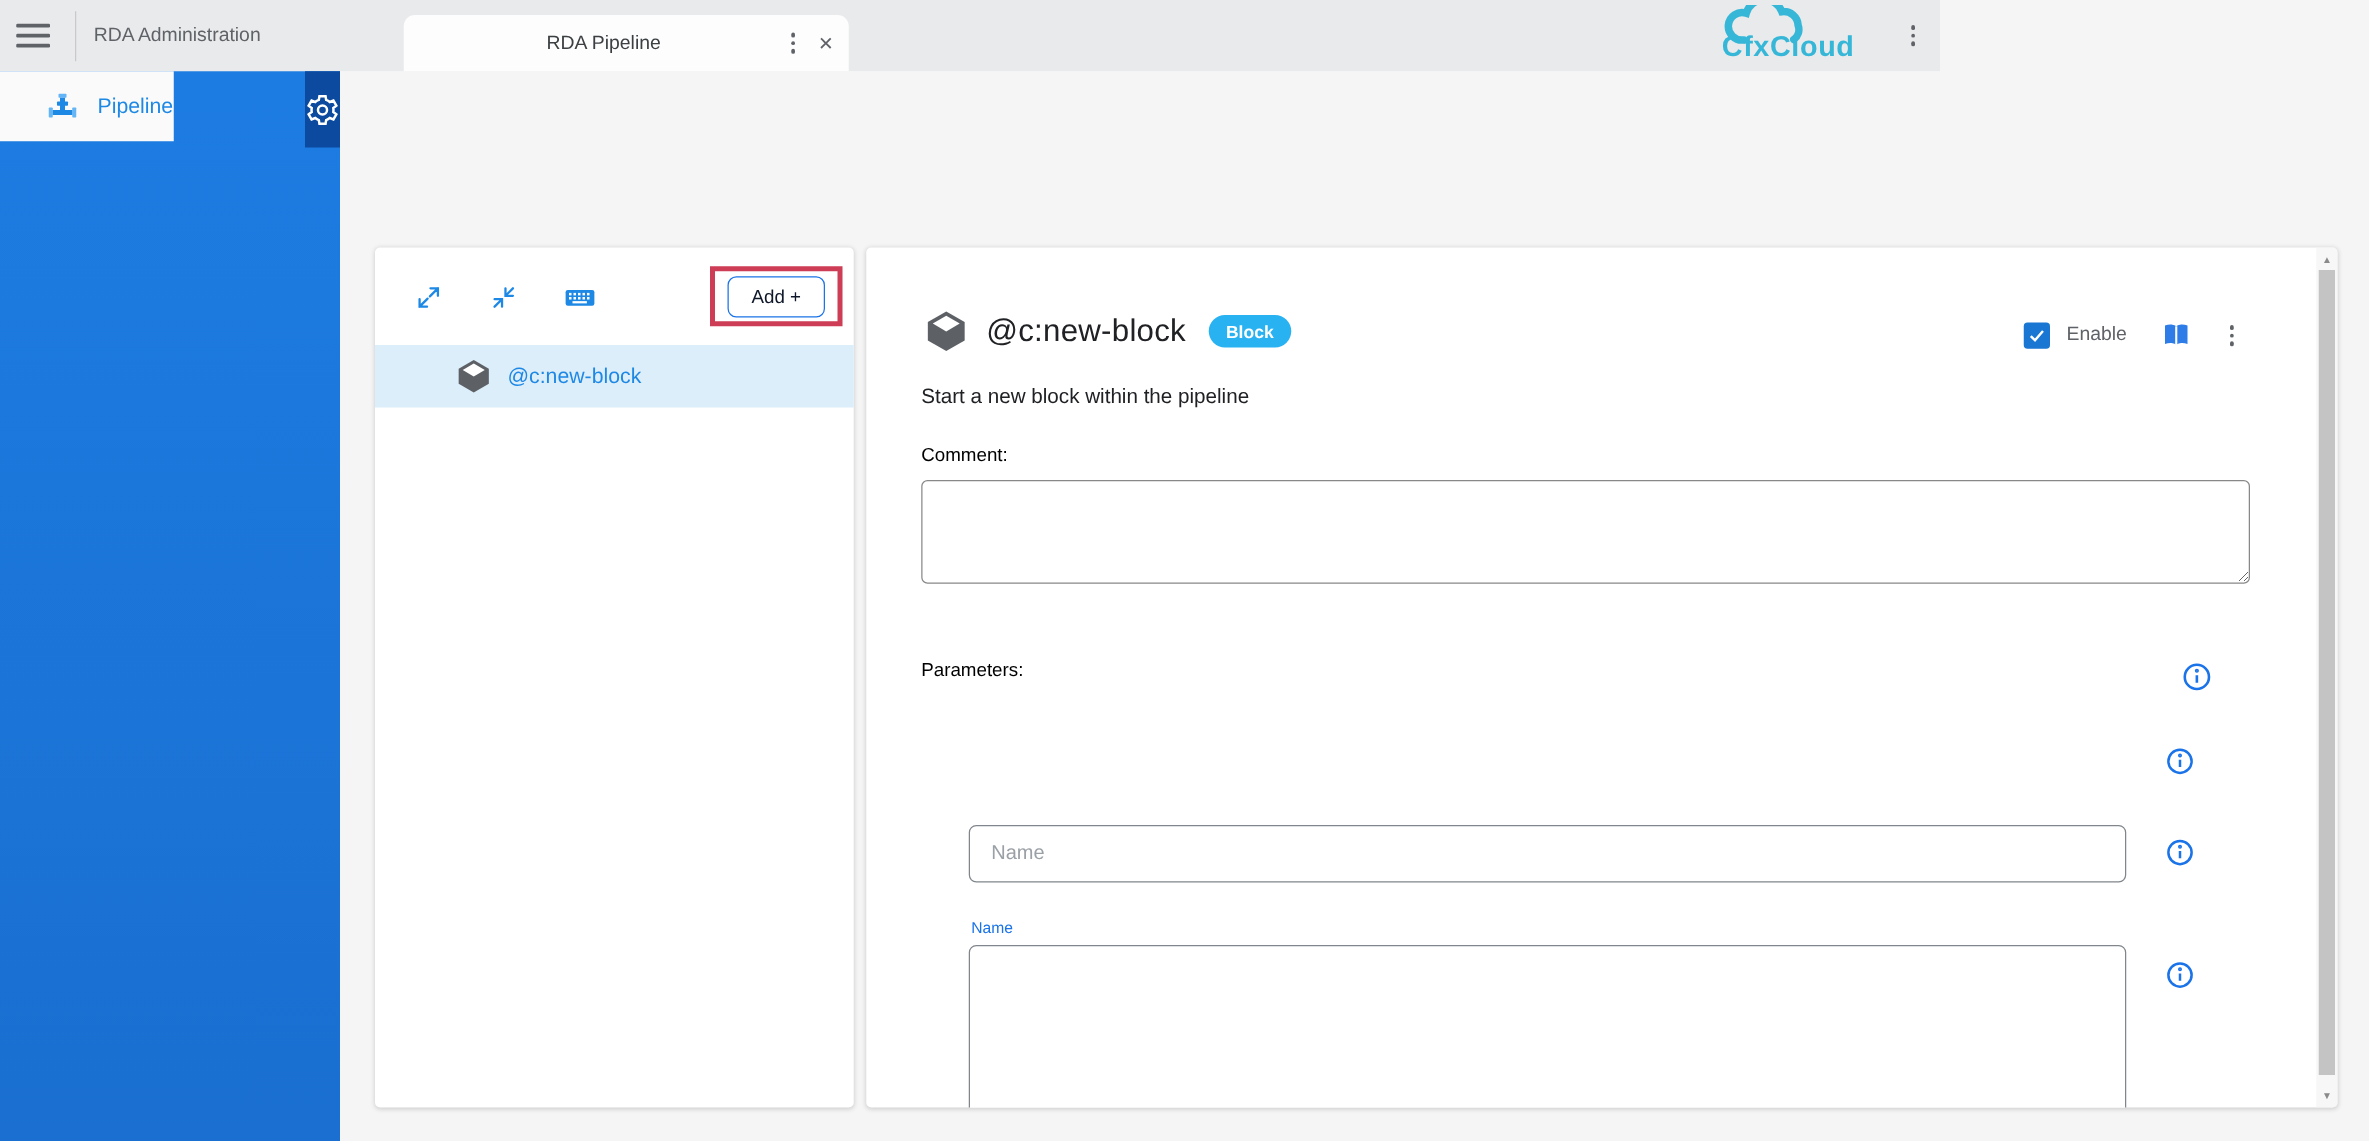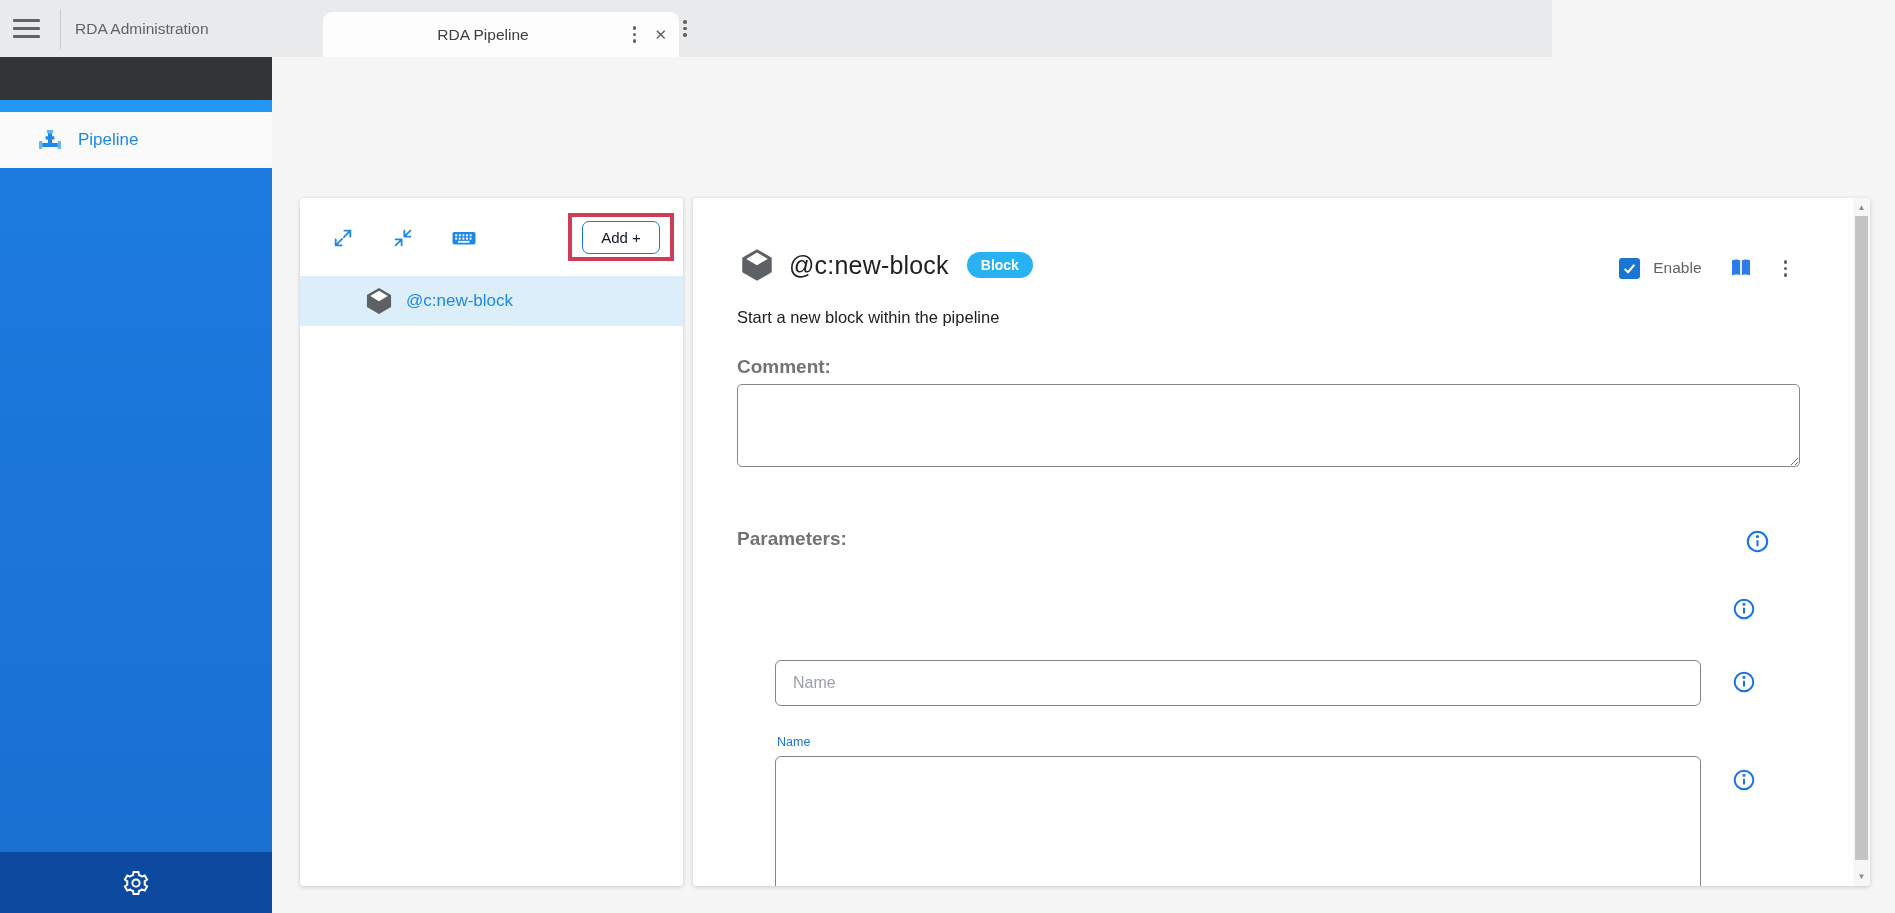--- a/index.html
+++ b/index.html
@@ -16,21 +16,21 @@
   .tab-active{height:45px;align-self:flex-end;width:356px;background:#fdfdfd;border-radius:9px 9px 0 0;display:flex;align-items:center;padding:0 12px 0 14px;box-sizing:border-box;text-align:center;}
   .tab-active .tab-label{font-size:15.5px;color:#3c4043;flex:1;}
   .kebab{display:flex;flex-direction:column;gap:3px;align-items:center;cursor:pointer;padding:4px;}
   .kebab i{width:3.5px;height:3.5px;border-radius:50%;background:#5f6368;display:block;}
   .tab-close{font-size:15px;color:#5f6368;margin-left:14px;cursor:pointer;}
   .logo{position:relative;width:160px;height:50px;margin-left:auto;margin-right:14px;}
   .logo svg{position:absolute;left:14px;top:0px;}
   .logo-text{position:absolute;left:0;bottom:3px;width:100%;text-align:center;font-size:23px;font-weight:bold;color:#36b7d7;letter-spacing:0.5px;}
   .window-kebab{margin-right:16px;}
   
-  .sidebar{position:absolute;left:0;top:57px;width:272px;height:856px;display:flex;flex-direction:column;background:linear-gradient(#1d7ce2,#1a6fd0);}
+  .sidebar{position:absolute;left:0;top:57px;width:272px;height:856px;display:flex;flex-direction:row;background:linear-gradient(#1d7ce2,#1a6fd0);}
   .sb-dark{height:43px;background:#323438;}
   .sb-strip{height:12px;background:#2196f3;}
   .sb-item{height:56px;background:#fafafa;display:flex;align-items:center;cursor:pointer;}
   .sb-item svg{margin-left:38px;}
   .sb-item-label{margin-left:16px;font-size:17px;color:#1e88e5;}
   .sb-fill{flex:1;}
   .sb-footer{height:61px;background:#0c4a9f;display:flex;align-items:center;justify-content:center;}
   
   .content{position:absolute;left:272px;top:57px;width:1623px;height:856px;background:#f5f5f6;}
   .card{background:#fff;border-radius:4px;box-shadow:0 1px 4px rgba(0,0,0,0.18);position:absolute;}
@@ -59,21 +59,21 @@
   .detail-card{left:421px;top:141px;width:1177px;height:688px;overflow:hidden;}
   .d-header{position:absolute;left:48px;top:50px;display:flex;align-items:center;}
   .d-title{font-size:25px;color:#202124;margin-left:16px;letter-spacing:0.2px;}
   .d-badge{margin-left:18px;background:#29b2f2;color:#fff;font-size:14px;font-weight:bold;padding:5px 14px;border-radius:14px;}
   .d-header-right{position:absolute;right:79px;top:58px;display:flex;align-items:center;}
   .checkbox{width:21px;height:21px;background:#1976d2;border-radius:3px;display:flex;align-items:center;justify-content:center;cursor:pointer;}
   .enable-label{margin-left:13px;font-size:15.5px;color:#5f6368;}
   .book{margin-left:26px;cursor:pointer;display:flex;}
   .d-kebab{margin-left:26px;}
   .d-desc{position:absolute;left:44px;top:110px;font-size:16.5px;color:#202124;}
-  .sec-label{position:absolute;left:44px;font-weight:bold;font-size:19px;color:#737373;}
+  .sec-label{position:absolute;left:44px;font-weight:normal;font-size:15px;color:#000000;}
   .comment-area{position:absolute;left:44px;top:186px;width:1063px;height:83px;box-sizing:border-box;border:1px solid #888;border-radius:5px;resize:vertical;font-family:inherit;font-size:15px;padding:8px 10px;}
   .args-area{position:absolute;left:82px;top:558px;width:926px;height:145px;box-sizing:border-box;border:1px solid #80868b;border-radius:6px;resize:none;font-family:inherit;font-size:15px;padding:8px 12px;}
   .field{position:absolute;left:82px;width:926px;box-sizing:border-box;border:1px solid #80868b;border-radius:6px;background:#fff;}
   .field-notch{position:absolute;top:-9px;left:13px;background:#fff;padding:0 5px;font-size:12px;color:#5f6368;}
   .field input{width:100%;height:100%;border:none;outline:none;background:transparent;font-family:inherit;font-size:16px;color:#202124;padding:0 17px;box-sizing:border-box;}
   .field input::placeholder{color:#9aa0a6;}
   .field-1{top:386px;height:51px;}
   .field-2{top:462px;height:46px;}
   .args-label{position:absolute;left:84px;top:537px;font-size:12.5px;color:#1a73e8;}
   .info-icon{position:absolute;cursor:pointer;display:flex;}
@@ -96,20 +96,26 @@
     <span>RDA Administration</span>
   </div>
   <div class="tab-active">
     <span class="tab-label">RDA Pipeline</span>
     <span class="kebab">
         <i></i>
         <i></i>
         <i></i>
       </span>
     <span class="tab-close">✕</span>
+  </div>
+  <div class="logo">
+    <svg width="128" height="32" viewBox="0 0 128 32">
+      <path d="M30 28 a11 11 0 1 1 2-21.4 a15 15 0 0 1 28.5-1.2 a11.5 11.5 0 0 1 13 10.8 a10 10 0 0 1 -3.5 11.4" fill="none" stroke="#36b7d7" stroke-width="6" stroke-linecap="round"></path>
+    </svg>
+    <div class="logo-text">CfxCloud</div>
   </div>
   <span class="kebab window-kebab">
       <i></i>
       <i></i>
       <i></i>
     </span>
 </div>
 
 <div class="sidebar">
   <div class="sb-dark"></div>

